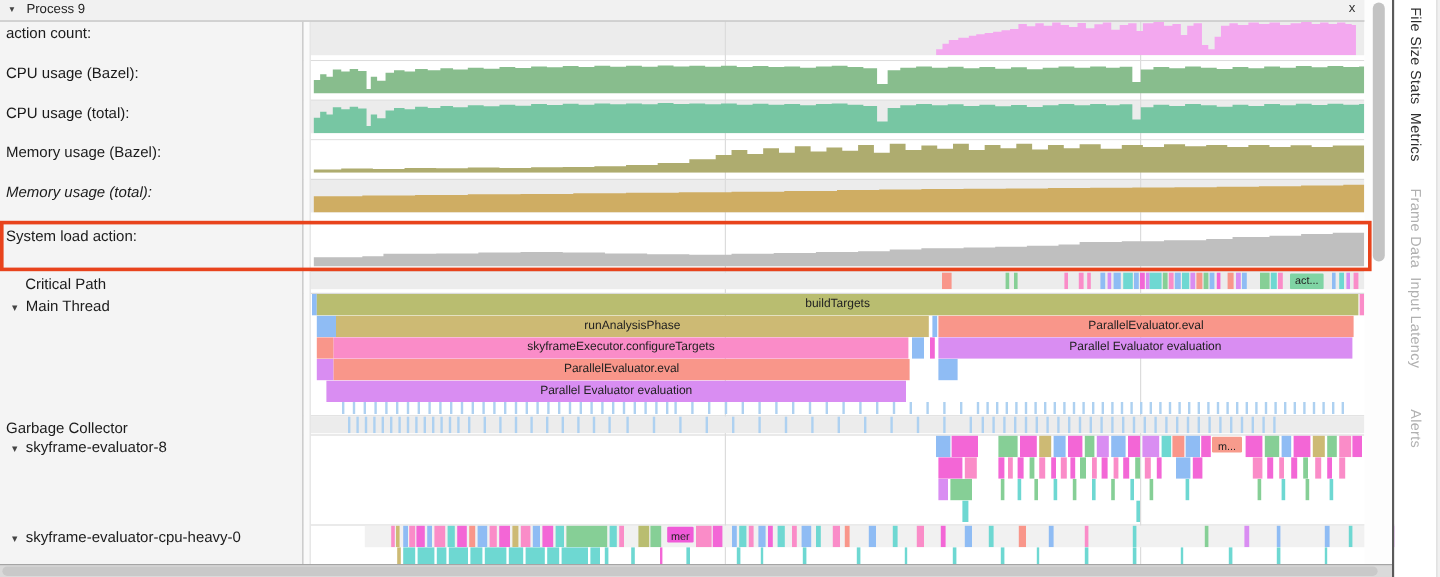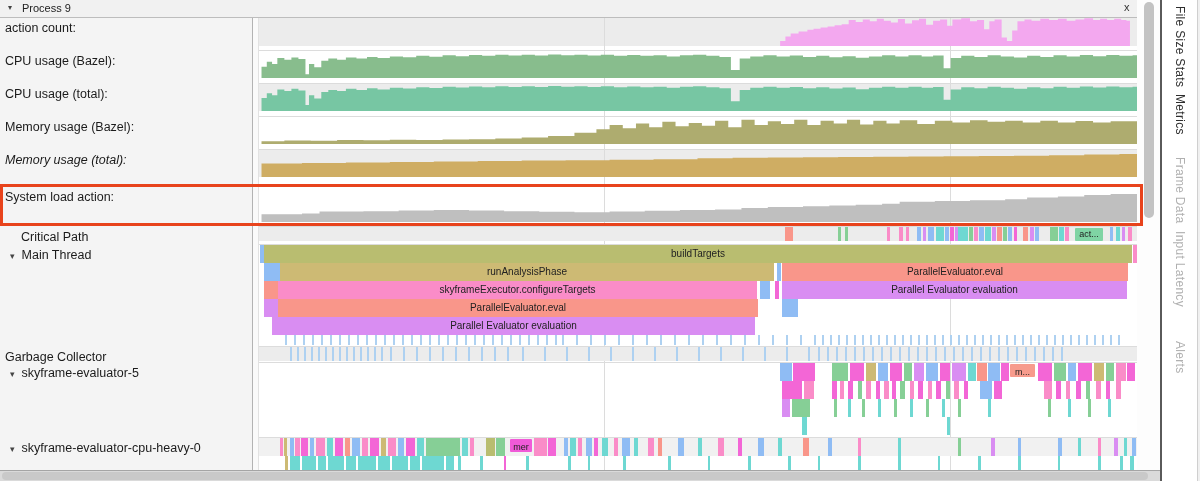--- a/index.html
+++ b/index.html
@@ -420,21 +420,21 @@
             <div class="seg" style="left: 810px; width: 3px; background: rgb(110, 216, 210); line-height: 17px;"></div>
             <div class="seg" style="left: 830px; width: 3px; background: rgb(134, 207, 150); line-height: 17px;"></div>
             <div class="seg" style="left: 850px; width: 3px; background: rgb(110, 216, 210); line-height: 17px;"></div>
           </div>
           <div class="rowline" style="top: 54px; height: 18px; z-index: 2;">
             <div class="seg" style="left: 544px; width: 5px; background: rgb(110, 216, 210); line-height: 17px;"></div>
             <div class="seg" style="left: 689px; width: 3px; background: rgb(110, 216, 210); line-height: 17px;"></div>
           </div>
         </div>
       </div>
-      <div class="band" style="top: 420px; height: 33px;">
+      <div class="band" style="top: 420px; height: 33px; margin-left: 46px;">
         <div class="band-chart">
           <div class="rowline" style="top: 0px; height: 18px; z-index: 2; background: rgb(241, 241, 241);">
             <div class="seg" style="left: 22px; width: 3px; background: rgb(250, 140, 200); line-height: 17px;"></div>
             <div class="seg" style="left: 26px; width: 3px; background: rgb(205, 186, 116); line-height: 17px;"></div>
             <div class="seg" style="left: 32px; width: 4px; background: rgb(143, 188, 244); line-height: 17px;"></div>
             <div class="seg" style="left: 37px; width: 5px; background: rgb(250, 140, 200); line-height: 17px;"></div>
             <div class="seg" style="left: 43px; width: 7px; background: rgb(243, 102, 214); line-height: 17px;"></div>
             <div class="seg" style="left: 52px; width: 4px; background: rgb(143, 188, 244); line-height: 17px;"></div>
             <div class="seg" style="left: 58px; width: 9px; background: rgb(250, 140, 200); line-height: 17px;"></div>
             <div class="seg" style="left: 69px; width: 6px; background: rgb(110, 216, 210); line-height: 17px;"></div>
@@ -547,15 +547,15 @@
   <div id="rightedge"></div>
 <div class="tlabel" style="top: 21px; left: 5px;"><span>action count:</span></div>
     <div class="tlabel" style="top: 54px; left: 5px;"><span>CPU usage (Bazel):</span></div>
     <div class="tlabel" style="top: 87px; left: 5px;"><span>CPU usage (total):</span></div>
     <div class="tlabel" style="top: 120px; left: 5px;"><span>Memory usage (Bazel):</span></div>
     <div class="tlabel" style="top: 153px; left: 5px; font-style: italic;"><span>Memory usage (total):</span></div>
     <div class="tlabel" style="top: 190px; left: 5px;"><span>System load action:</span></div>
     <div class="tlabel" style="top: 230px; left: 5px; margin-left: 16px;"><span>Critical Path</span></div>
     <div class="tlabel" style="top: 248px; left: 10px;"><span class="arr">▾</span><span>Main Thread</span></div>
     <div class="tlabel" style="top: 350px; left: 5px;"><span>Garbage Collector</span></div>
-    <div class="tlabel" style="top: 366px; left: 10px;"><span class="arr">▾</span><span>skyframe-evaluator-5</span></div>
+    <div class="tlabel" style="top: 366px; left: 10px;"><span class="arr">▾</span><span>skyframe-evaluator-8</span></div>
     <div class="tlabel" style="top: 441px; left: 10px;"><span class="arr">▾</span><span>skyframe-evaluator-cpu-heavy-0</span></div>
   </div>
 
 </body></html>

